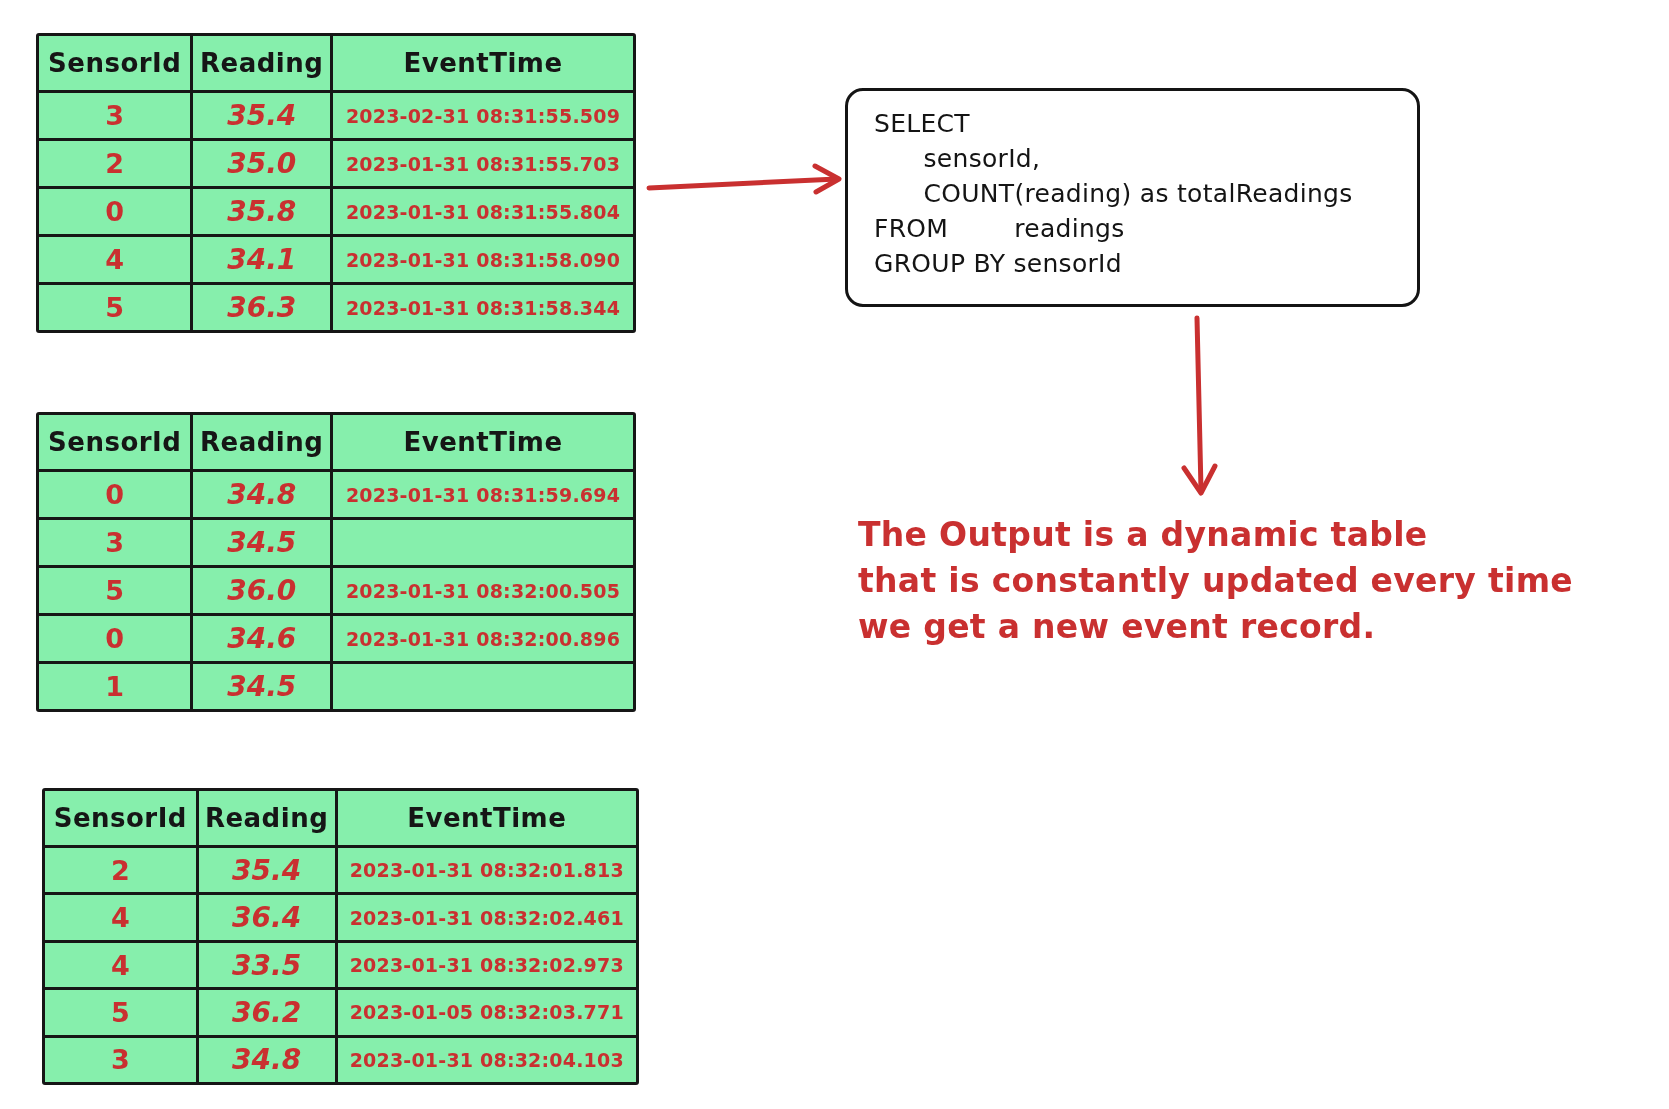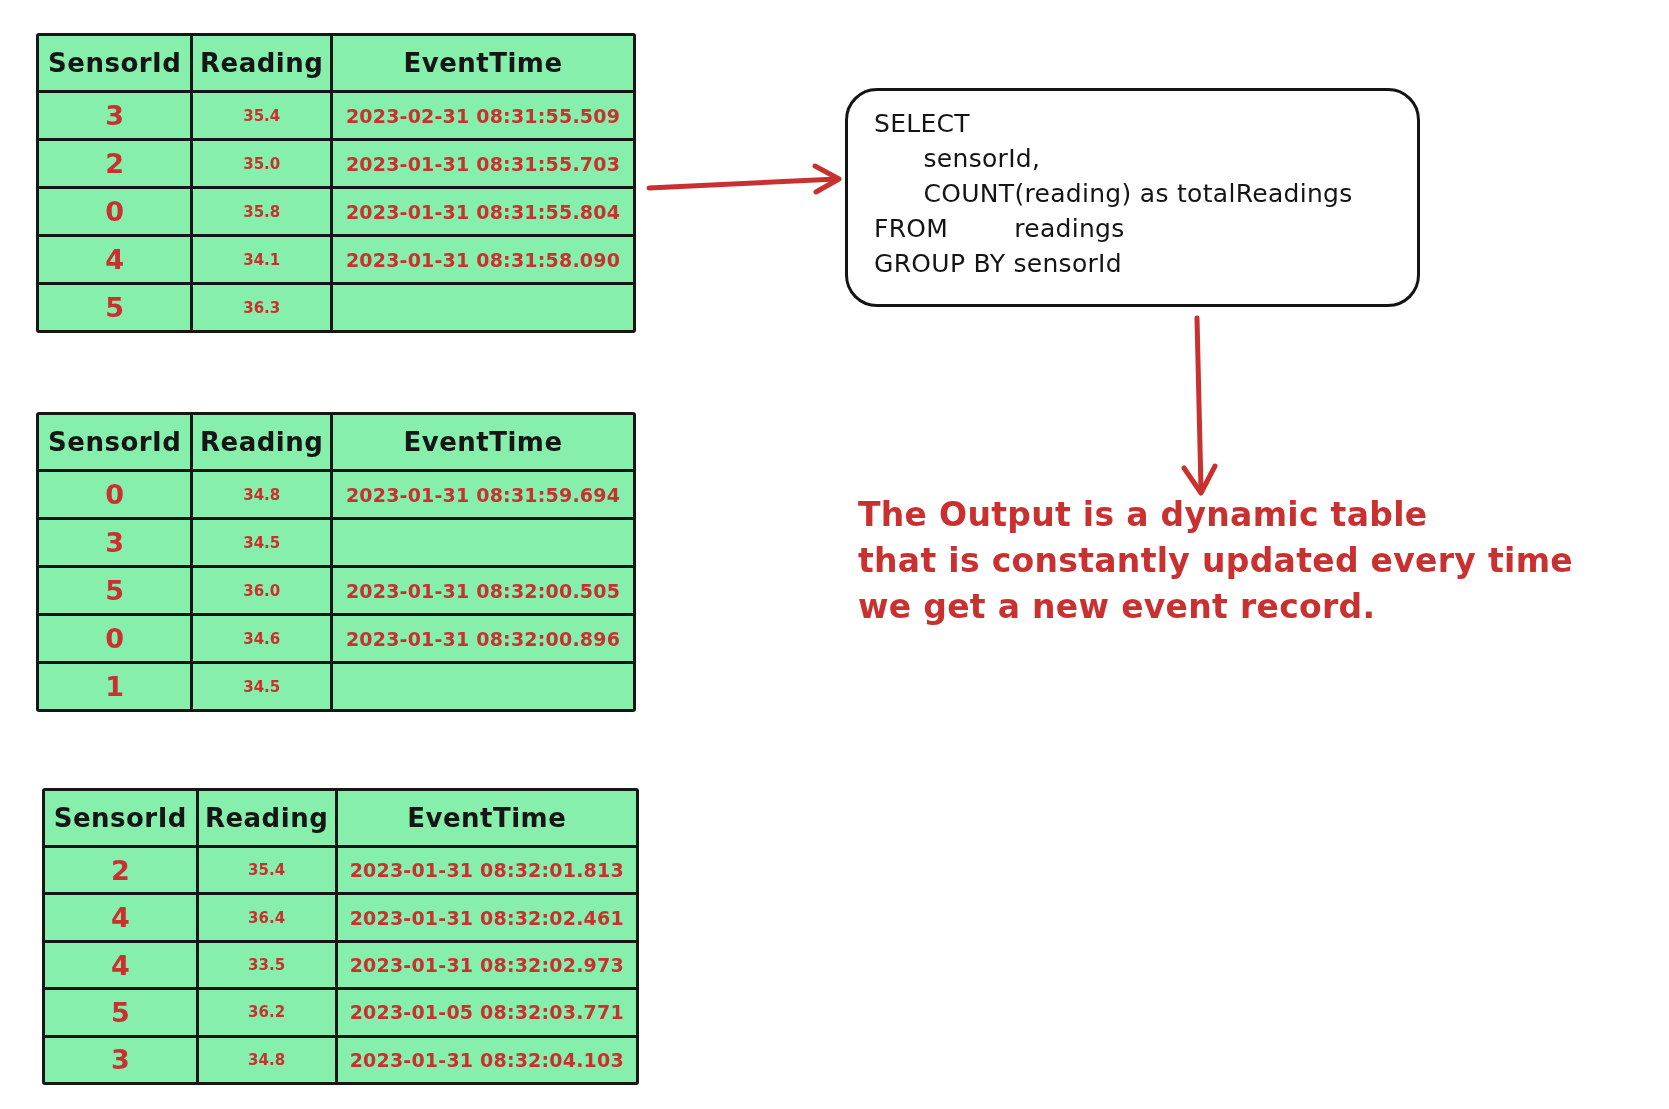--- a/index.html
+++ b/index.html
@@ -25,36 +25,36 @@
   .tcell {
     display:flex; align-items:center; justify-content:center;
     box-sizing:border-box; min-width:0; overflow:hidden; white-space:nowrap;
   }
   .c0 { width:26%;   border-right:3.5px solid #161616; }
   .c1 { width:23.5%; border-right:3.5px solid #161616; }
   .c2 { flex:1; }
   .thead .tcell { font-size:26px; font-weight:600; letter-spacing:.5px; color:#161616; }
   .trow:not(.thead) .tcell { color:var(--red,#c93030); font-weight:600; }
   .trow:not(.thead) .c0 { font-size:27px; }
-  .trow:not(.thead) .c1 { font-size:15px; }
+  .trow:not(.thead) .c1 { font-size:28px;font-style:italic; }
   .trow:not(.thead) .c2 { font-size:19px; letter-spacing:.2px; }
 
   
   .query-box {
     position:absolute; left:845px; top:88px; width:575px; height:219px;
-    border:3.5px solid #141414; border-radius:32px; box-sizing:border-box;
+    border:3.5px solid #141414; border-radius:18px; box-sizing:border-box;
     padding:15px 24px 0 26px; background:#fff;
   }
   .query-box .line {
     font-size:25px; line-height:35px; white-space:pre;
     color:#141414; font-weight:500; letter-spacing:.3px;
   }
 
   
-  .annotation { position:absolute; left:858px; top:492px; width:760px; }
+  .annotation { position:absolute; left:858px; top:512px; width:760px; }
   .annotation .line {
     font-size:33px; line-height:46px; font-weight:600;
     color:var(--red,#c93030); letter-spacing:.3px; white-space:nowrap;
   }
 
   
   .arrow { position:absolute; overflow:visible; }
   .h-arrow { left:645px; top:158px; }
   .v-arrow { left:1172px; top:312px; }
   .arrow path {
@@ -89,20 +89,21 @@
         <div class="tcell c2">2023-01-31 08:31:55.804</div>
       </div>
       <div class="trow">
         <div class="tcell c0">4</div>
         <div class="tcell c1">34.1</div>
         <div class="tcell c2">2023-01-31 08:31:58.090</div>
       </div>
       <div class="trow">
         <div class="tcell c0">5</div>
         <div class="tcell c1">36.3</div>
+        <div class="tcell c2">2023-01-31 08:31:58.344</div>
       </div>
     </div>
 
   <div class="sensor-table t2">
       <div class="trow thead">
         <div class="tcell c0">SensorId</div>
         <div class="tcell c1">Reading</div>
         <div class="tcell c2">EventTime</div>
       </div>
       <div class="trow">

